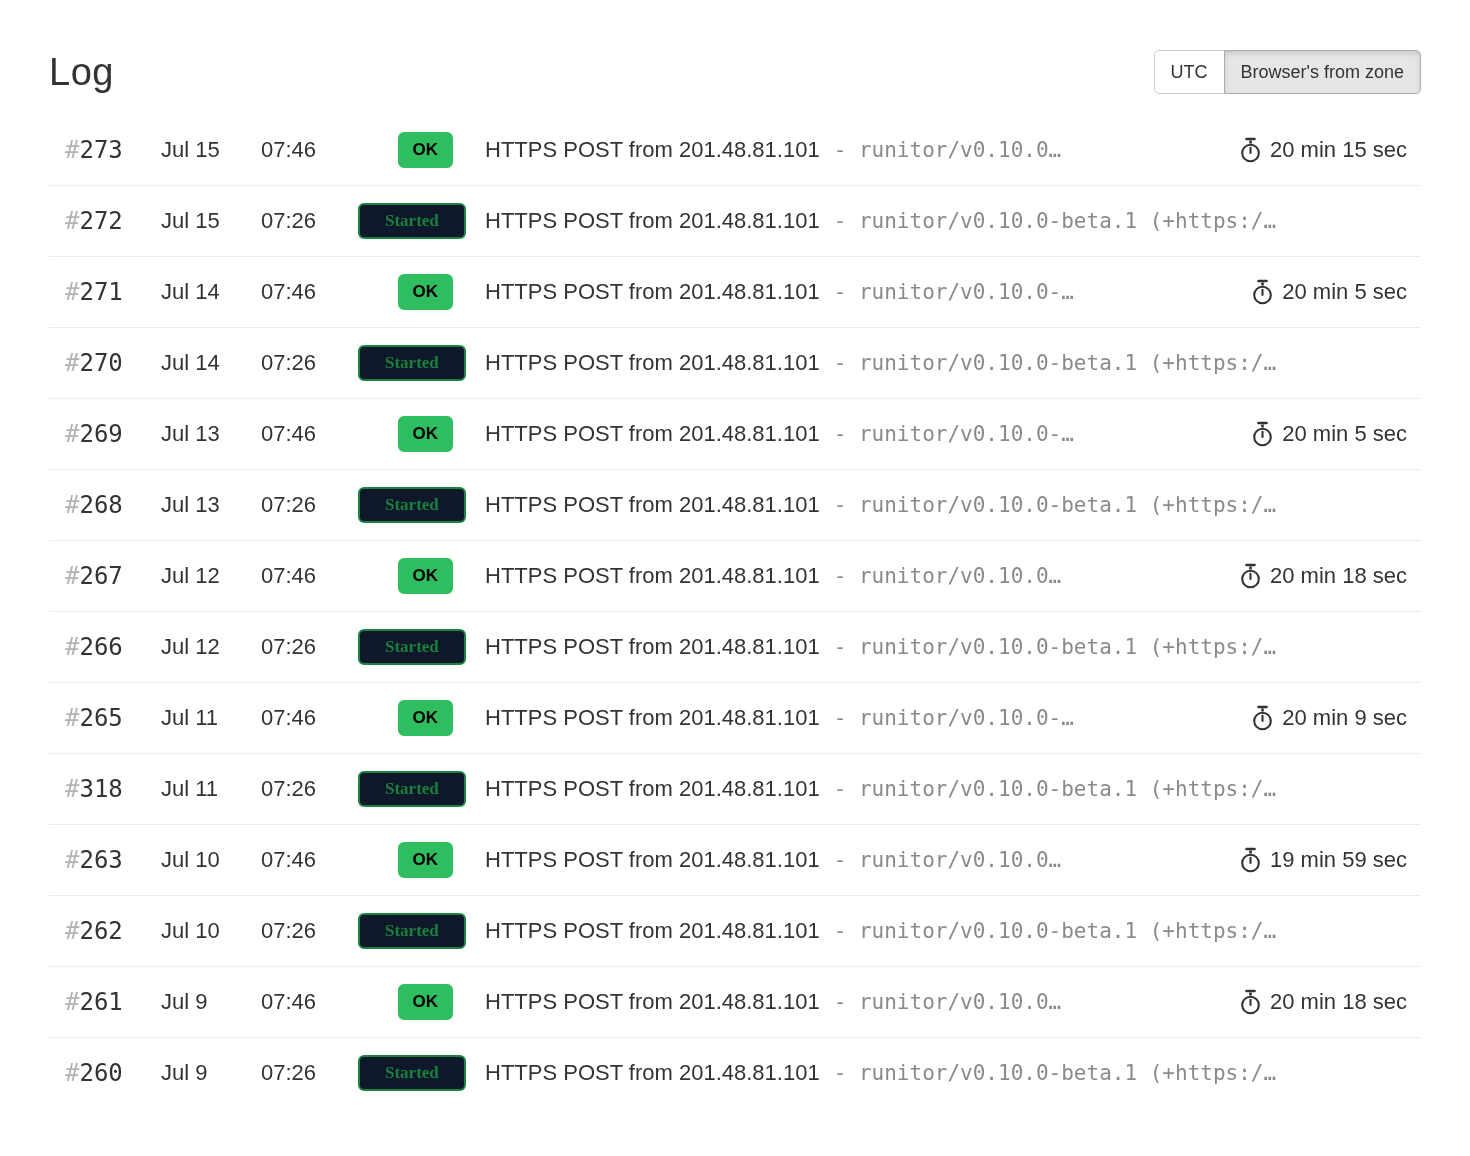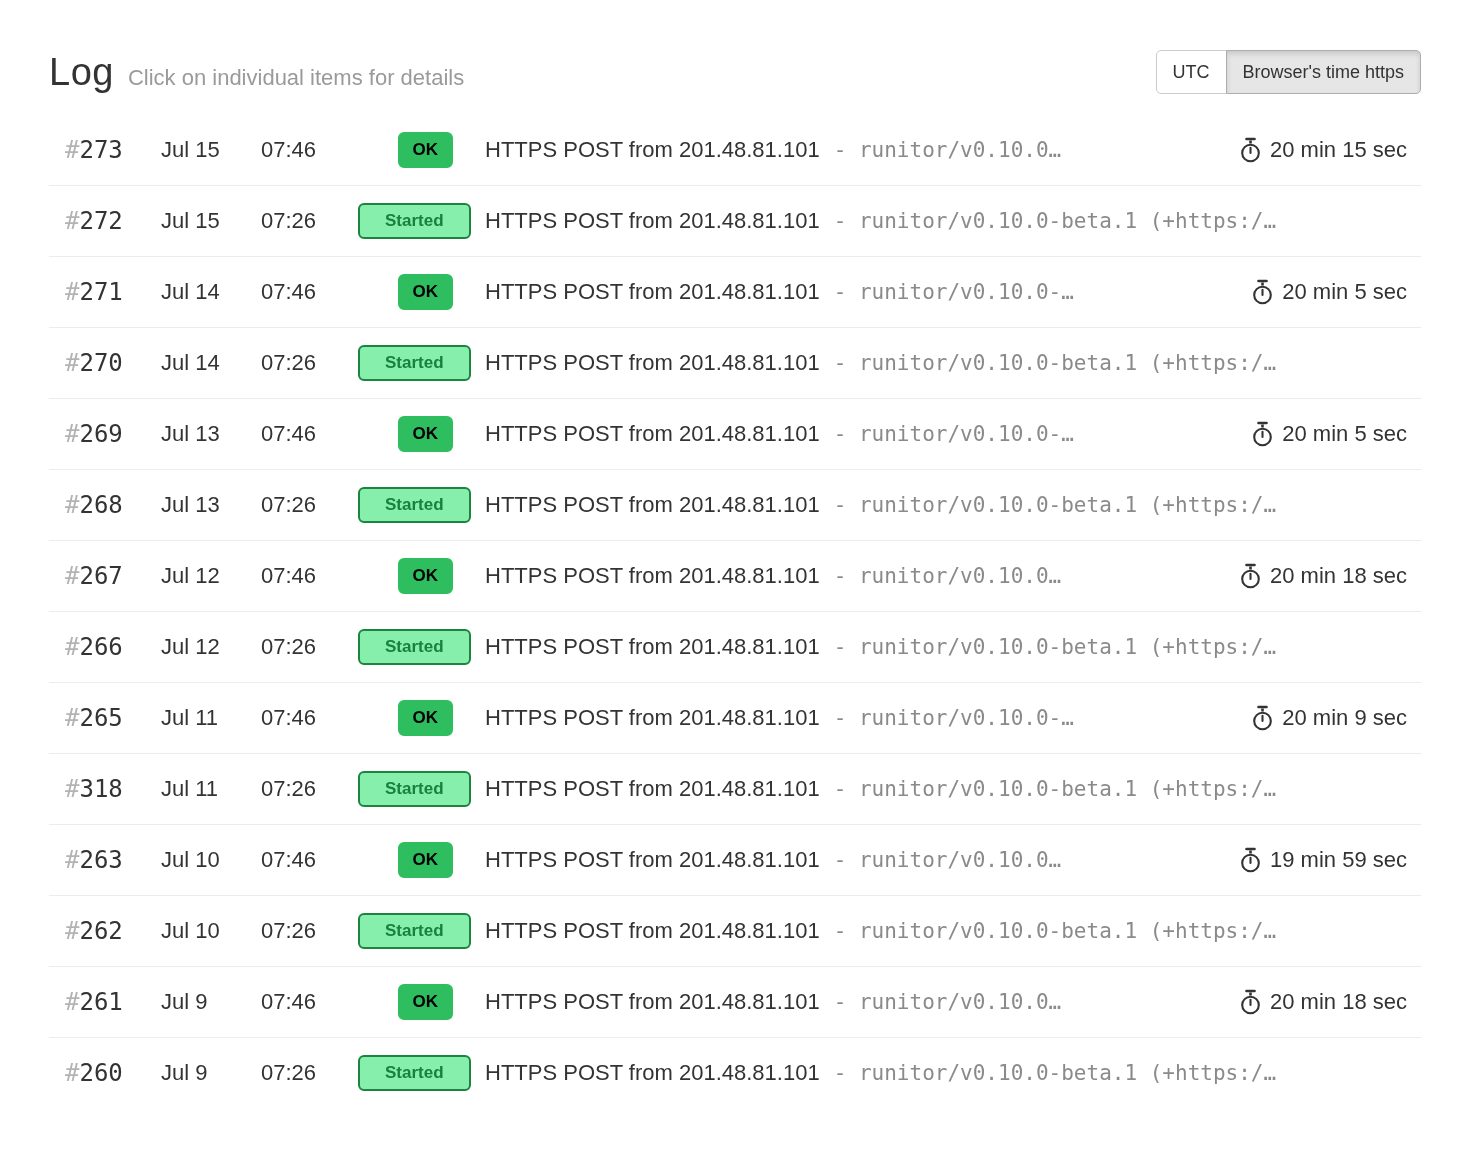--- a/index.html
+++ b/index.html
@@ -88,24 +88,25 @@
     border-radius: 6px;
     white-space: nowrap;
   }
   .badge-ok {
     background: #2ebe60;
     color: #000000;
     padding: 7px 13px 8px;
     border: 2px solid #2ebe60;
   }
   .badge-started {
-    background: #86efac;
+    background: #0f172a;
     color: #18813b;
     border: 2px solid #1d8440;
     padding: 7px 25px 8px;
+    font-family: Liberation Serif, serif;
   }
 
   .row-desc {
     padding-left: 32px;
     white-space: nowrap;
     overflow: hidden;
     font-size: 22px;
     color: #333333;
   }
   .row-desc .agent {
@@ -126,25 +127,24 @@
   .row-duration svg { margin-right: 8px; display: block; }
 </style>
 </head>
 <body>
 
 <div class="page">
 
   <div class="header">
     <div class="header-left">
       <span class="page-title">Log</span>
-      <span class="page-subtitle">Click on individual items for details</span>
     </div>
     <div class="btn-group">
       <button class="btn btn-utc">UTC</button>
-      <button class="btn btn-browser active">Browser's time https</button>
+      <button class="btn btn-browser active">Browser's from zone</button>
     </div>
   </div>
 
   <div class="log-list">
   <div class="log-row">
     <span class="row-id"><span class="hash">#</span><span class="num">273</span></span>
     <span class="row-date">Jul 15</span>
     <span class="row-time">07:46</span>
     <span class="row-badge-cell">
       <span class="badge badge-ok">OK</span>

